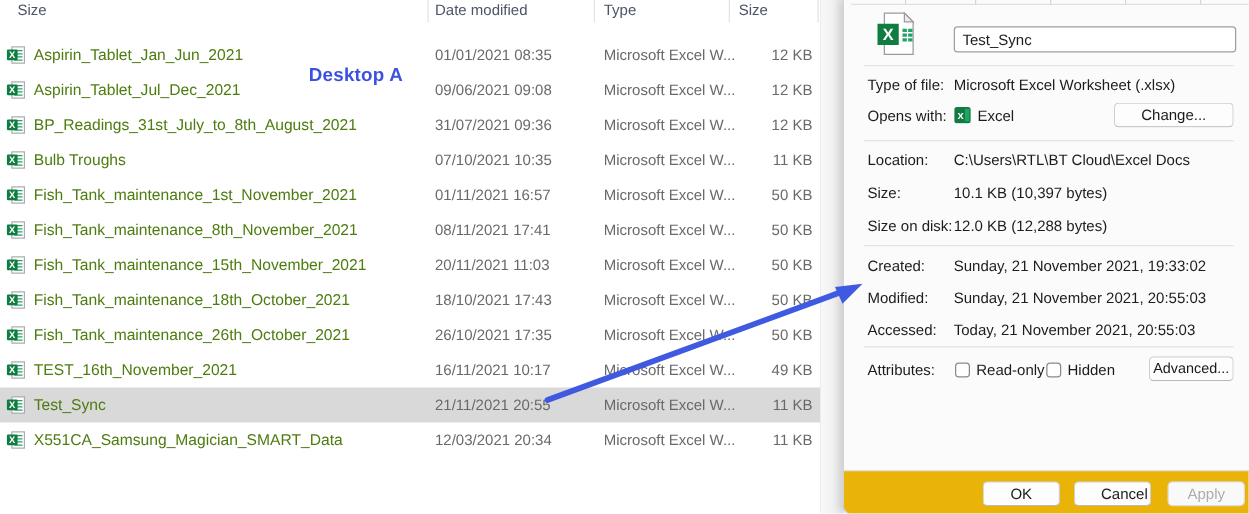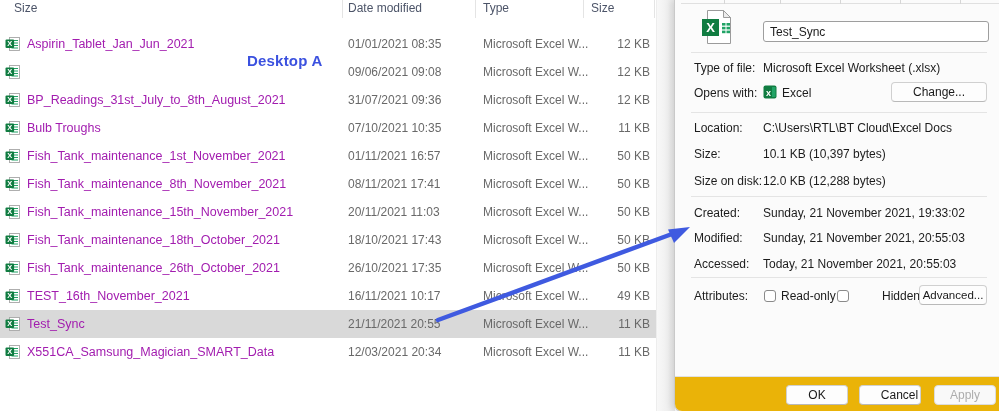--- a/index.html
+++ b/index.html
@@ -7,21 +7,21 @@
           font-family:"Liberation Sans","DejaVu Sans",sans-serif;-webkit-font-smoothing:antialiased;}
 
   
   #explorer{position:absolute;left:0;top:0;width:656px;height:411px;background:#fff;}
   .col-head{position:absolute;top:0;height:18px;line-height:16px;font-size:12px;color:#4c5468;white-space:nowrap;}
   .col-sep{position:absolute;top:0;width:1px;height:18px;background:#e4e4e4;}
   #file-rows{position:absolute;left:0;top:30px;right:0;}
   .frow{position:relative;height:28px;}
   .frow.selected{background:#d9d9d9;}
   .fico{position:absolute;left:5px;top:6px;width:16px;height:16px;}
-  .fname{position:absolute;left:27px;top:0;line-height:28px;font-size:12.5px;color:#a21caf;white-space:nowrap;}
+  .fname{position:absolute;left:27px;top:0;line-height:28px;font-size:12.5px;color:#4d7c0f;white-space:nowrap;}
   .fdate{position:absolute;left:348px;top:0;line-height:28px;font-size:12px;color:#696969;white-space:nowrap;}
   .ftype{position:absolute;left:483px;top:0;line-height:28px;font-size:12px;color:#696969;white-space:nowrap;}
   .fsize{position:absolute;left:558px;width:92px;top:0;line-height:28px;font-size:12px;color:#696969;text-align:right;}
   #desktop-label{position:absolute;left:247px;top:52px;font-size:15px;font-weight:bold;letter-spacing:.2px;}
 
   
   #gap-strip{position:absolute;left:656px;top:0;width:18px;height:411px;
              background:linear-gradient(to right,#f8f8f8,#e9e9e9);border-left:1px solid #ededed;}
 
   
@@ -81,20 +81,21 @@
         <div class="frow">
           <span class="fico"><svg width="16" height="16" viewBox="0 0 16 16">
     <rect x="4.5" y="1.5" width="10" height="13" fill="#ffffff" stroke="#a6a6a6" stroke-width="0.9"></rect>
     <line x1="6.5" y1="4.5" x2="13" y2="4.5" stroke="#21a366" stroke-width="1"></line>
     <line x1="6.5" y1="7" x2="13" y2="7" stroke="#21a366" stroke-width="1"></line>
     <line x1="6.5" y1="9.5" x2="13" y2="9.5" stroke="#21a366" stroke-width="1"></line>
     <line x1="6.5" y1="12" x2="13" y2="12" stroke="#21a366" stroke-width="1"></line>
     <rect x="0.5" y="3.5" width="8.6" height="8.6" rx="1" fill="#107c41"></rect>
     <text x="4.8" y="10.4" fill="#fff" font-size="7.5" font-weight="bold" text-anchor="middle" font-family="Liberation Sans, DejaVu Sans, sans-serif">X</text>
   </svg></span>
+          <span class="fname">Aspirin_Tablet_Jul_Dec_2021</span>
           <span class="fdate">09/06/2021 09:08</span>
           <span class="ftype">Microsoft Excel W...</span>
           <span class="fsize">12 KB</span>
         </div>
         <div class="frow">
           <span class="fico"><svg width="16" height="16" viewBox="0 0 16 16">
     <rect x="4.5" y="1.5" width="10" height="13" fill="#ffffff" stroke="#a6a6a6" stroke-width="0.9"></rect>
     <line x1="6.5" y1="4.5" x2="13" y2="4.5" stroke="#21a366" stroke-width="1"></line>
     <line x1="6.5" y1="7" x2="13" y2="7" stroke="#21a366" stroke-width="1"></line>
     <line x1="6.5" y1="9.5" x2="13" y2="9.5" stroke="#21a366" stroke-width="1"></line>
@@ -314,21 +315,21 @@
 
     <div class="plabel" style="top:257px;">Accessed:</div>
     <div class="pvalue" style="top:257px;">Today, 21 November 2021, 20:55:03</div>
 
     <div class="dsep" style="top:277px;"></div>
 
     <div class="plabel" style="top:289px;">Attributes:</div>
     <span class="cb" style="left:89px;top:290px;"></span>
     <div class="pvalue" style="left:106px;top:289px;">Read-only</div>
     <span class="cb" style="left:162px;top:290px;"></span>
-    <div class="pvalue" style="left:179px;top:289px;margin-left:28px;">Hidden</div>
+    <div class="pvalue" style="left:179px;top:289px;">Hidden</div>
     <div class="dlg-btn" style="left:244px;top:285px;width:68px;font-size:11.5px;">Advanced...</div>
 
     <div id="footer">
       <div class="dlg-btn" style="left:111px;top:8px;width:62px;">OK</div>
       <div class="dlg-btn" style="left:184px;top:8px;width:62px;padding-left:19px;">Cancel</div>
       <div class="dlg-btn disabled-btn" style="left:259px;top:8px;width:62px;">Apply</div>
     </div>
   </div>
 
   <svg id="arrow-overlay">

